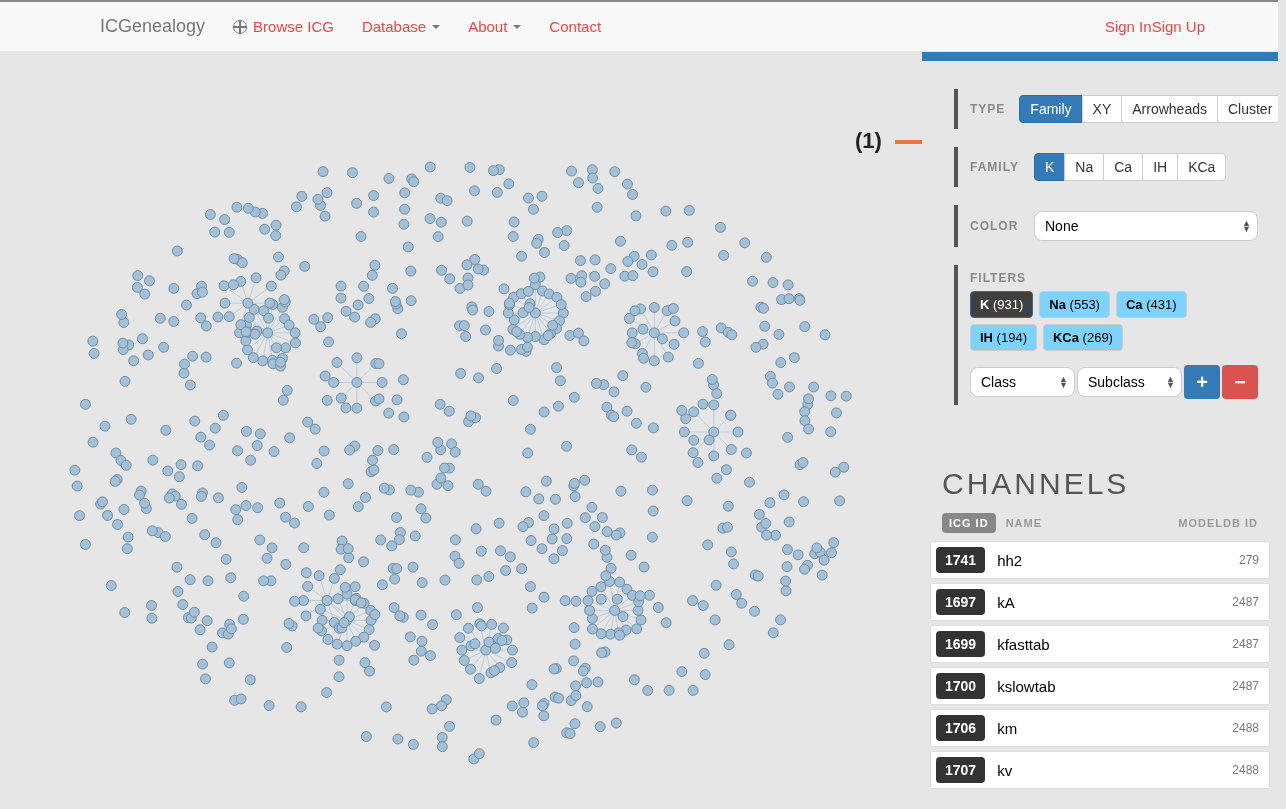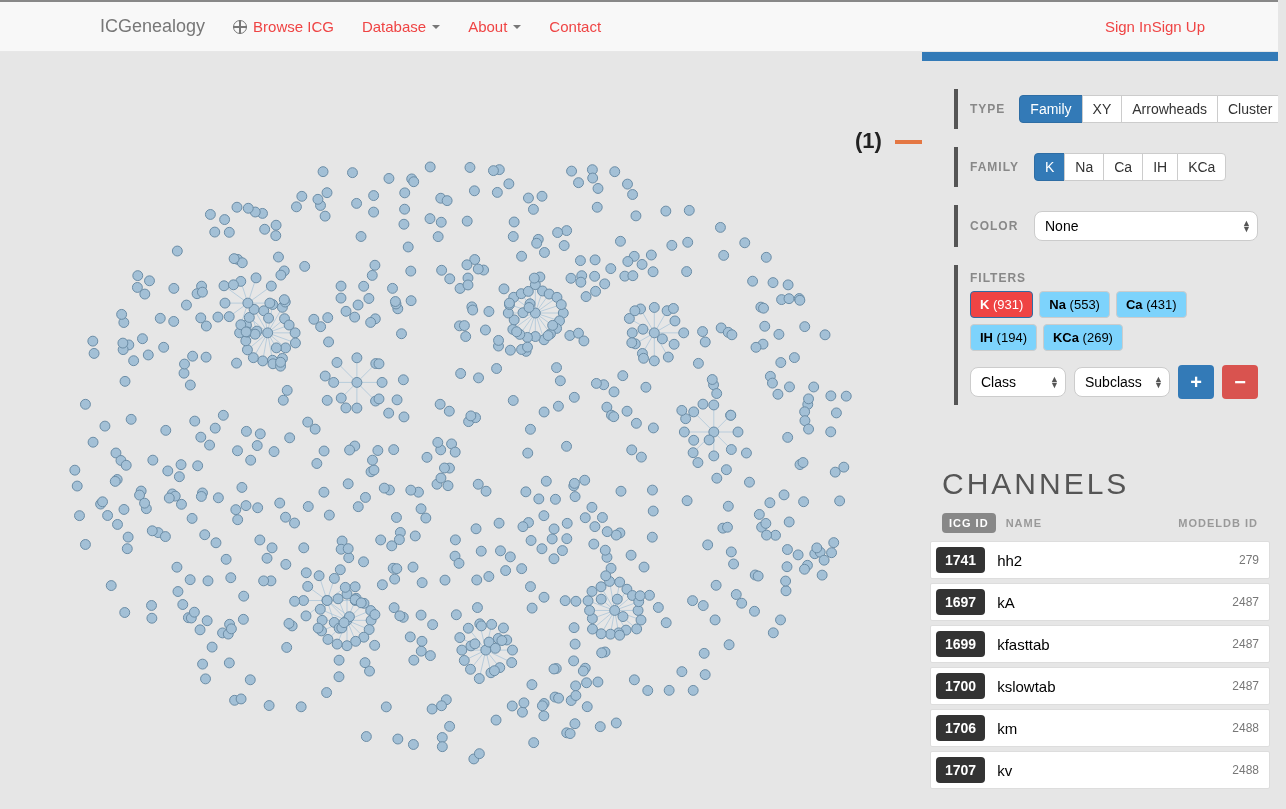--- a/index.html
+++ b/index.html
@@ -57,22 +57,22 @@
   }
   .checkbox { width:13px;height:13px; }
 
   .select { border:1px solid #ccc; background:#fff; border-radius:8px; padding:6px 22px 6px 10px; font-size:14px; cursor:pointer; position:relative; flex:1;}
   .select-caret{position:absolute;right:6px;top:50%;transform:translateY(-50%);font-size:9px;line-height:6px;color:#555;}
   .select-wide { width:204px; }
 
   .filters-tags { display:flex; flex-wrap:wrap; gap:6px; margin-top:6px;}
   .tag { border:1px solid #ccc; background:#7dd3fc; border-radius:4px; padding:5px 9px; font-size:13px; cursor:pointer;}
   .tag .b{font-weight:bold;}
-  .tag.active{background:#ef4444;color:#fff;border-color:#2e6da4;}
-  .filter-controls { display:flex; gap:8px; margin-top:14px; align-items:center;}
+  .tag.active{background:#404040;color:#fff;border-color:#2e6da4;}
+  .filter-controls { display:flex; gap:2px; margin-top:14px; align-items:center;}
   .sq-btn { width:36px;height:34px;border-radius:4px;color:#fff;font-size:20px;font-weight:bold;border:none;cursor:pointer;display:flex;align-items:center;justify-content:center;}
   .sq-blue{background:#337ab7;}
   .sq-red{background:#d9534f;}
 
   .channels-header { font-size:30px; letter-spacing:3px; color:#555; padding: 24px 20px 12px 20px;}
   .ch-table-head{display:flex;align-items:center;gap:10px;padding:0 20px 8px 20px;font-size:11px;color:#999;letter-spacing:1px;}
   .icg-pill{background:#888;color:#fff;border-radius:4px;padding:4px 7px;font-size:11px;font-weight:bold;}
   .ch-head-name{font-weight:bold;text-align:right;}
   .ch-head-mdb{margin-left:auto;font-weight:bold;}
   .ch-list{padding:0 8px 0 8px;}

